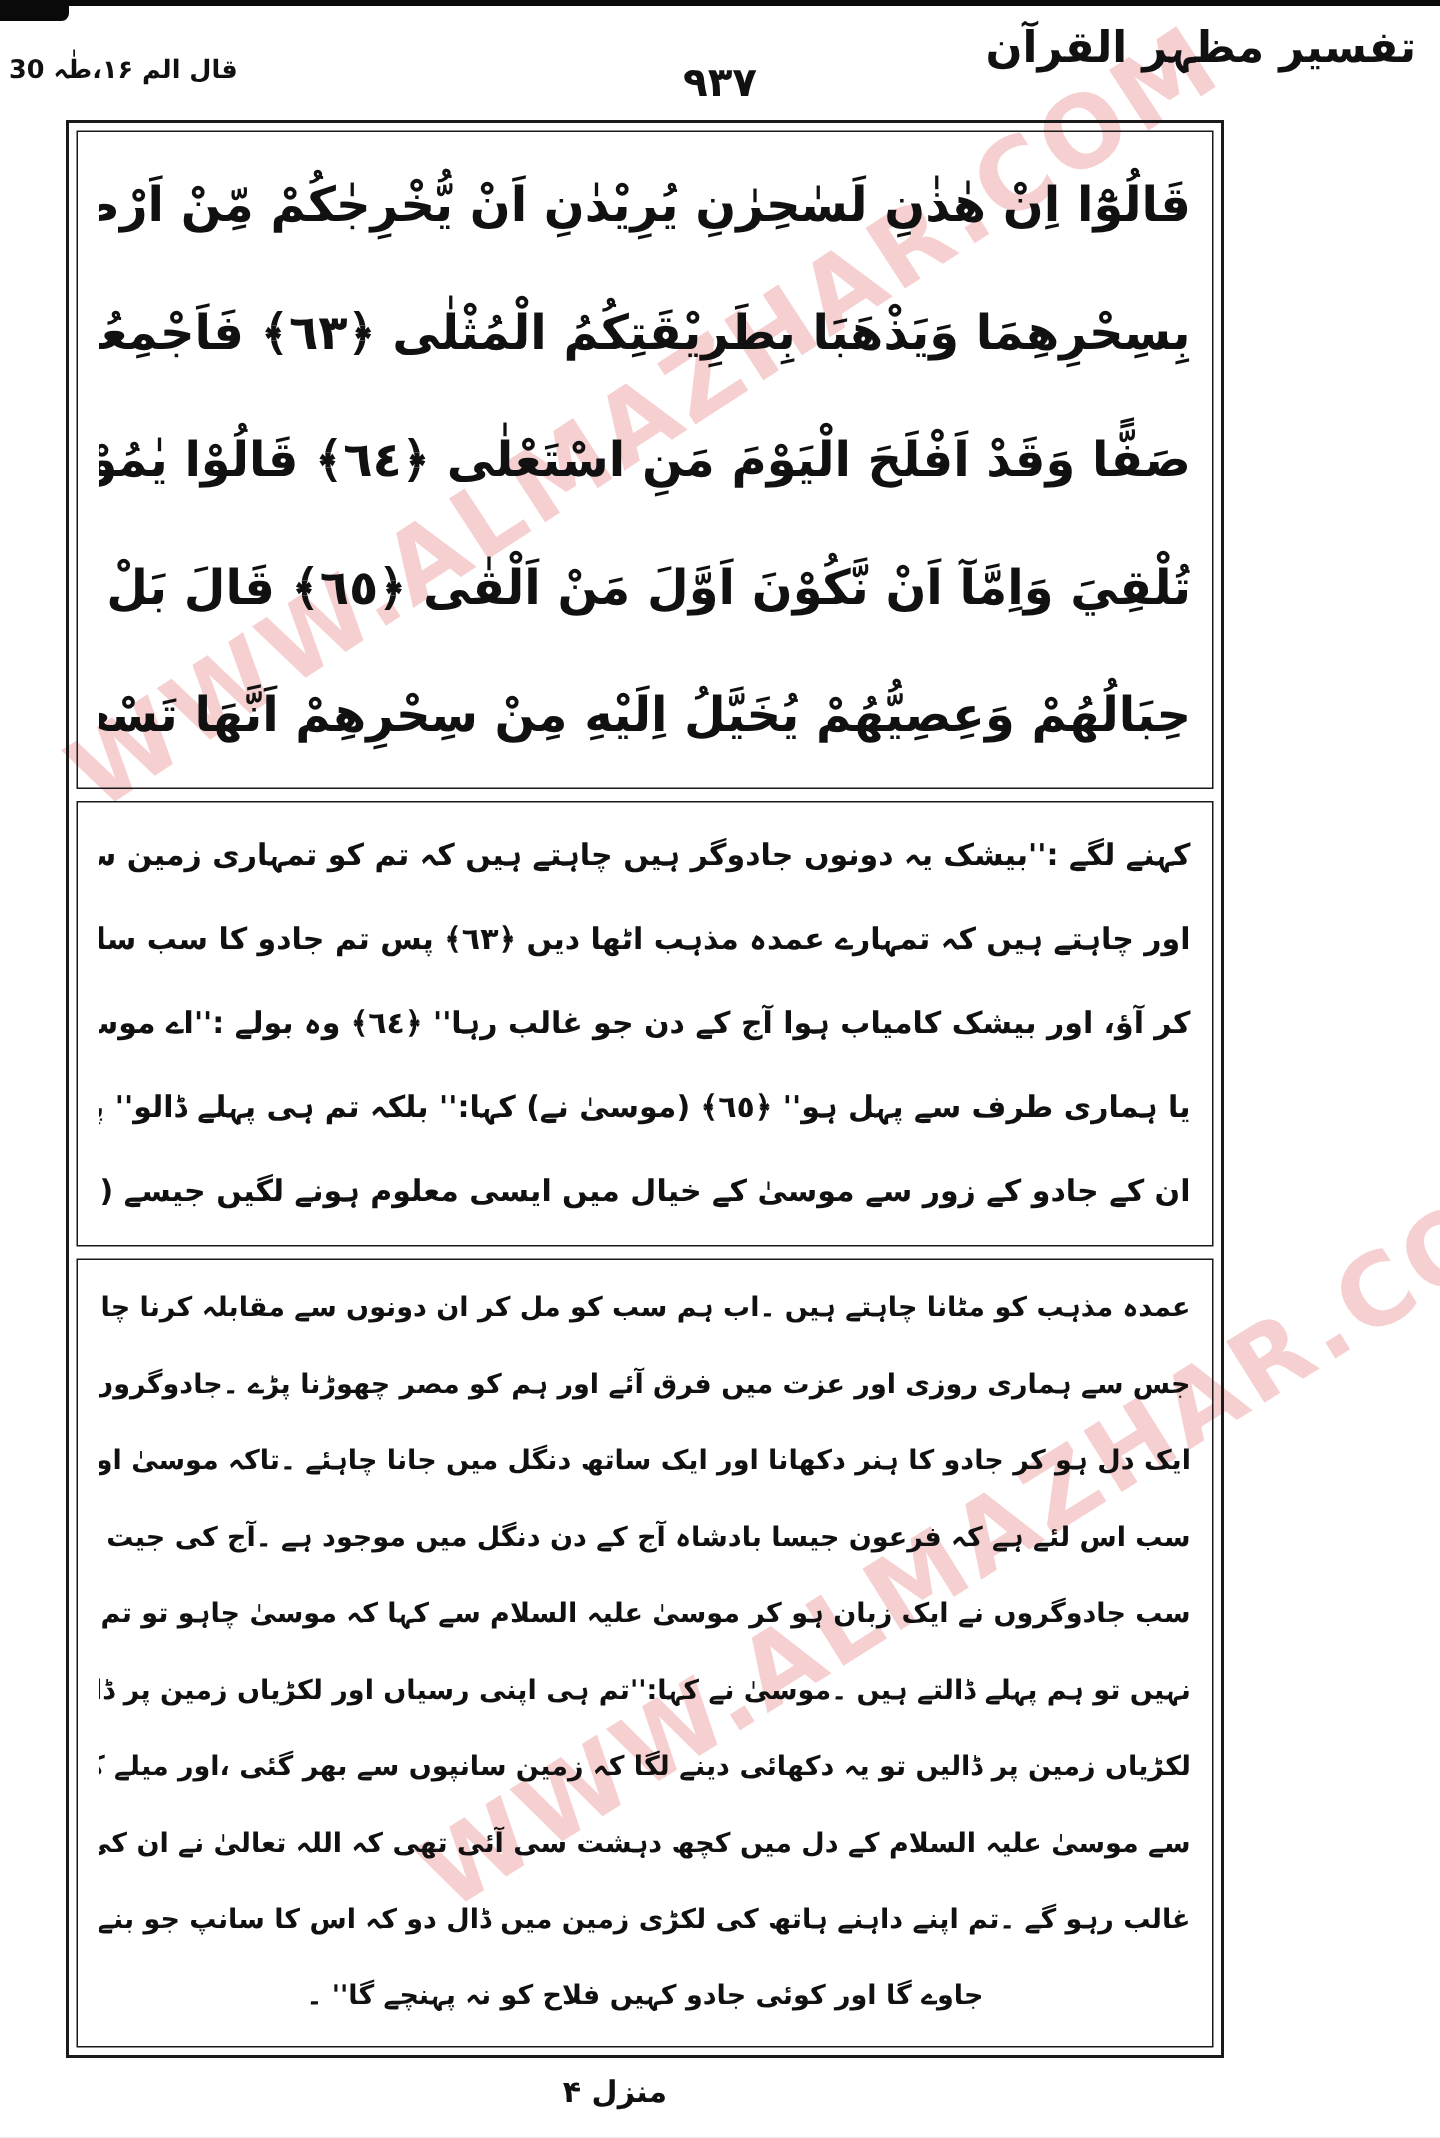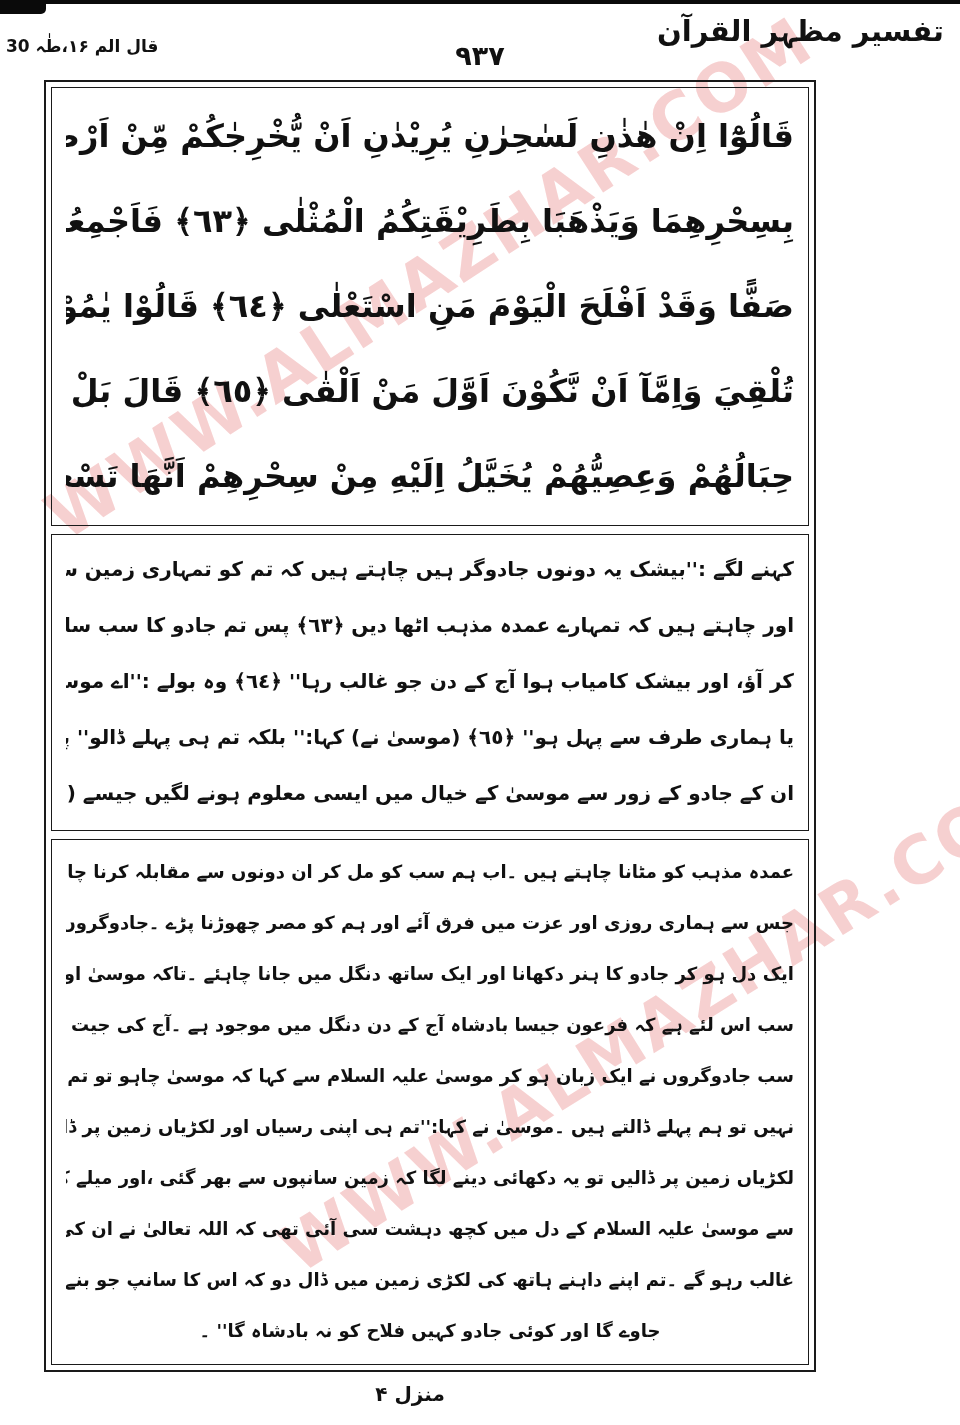--- a/index.html
+++ b/index.html
@@ -85,20 +85,20 @@
     <div class="section sec-comm">
       <div class="line">عمدہ مذہب کو مٹانا چاہتے ہیں ۔اب ہم سب کو مل کر ان دونوں سے مقابلہ کرنا چاہئے ،ان دونوں کا جادو مصر میں نہ پھیل جائے ۔</div>
       <div class="line">جس سے ہماری روزی اور عزت میں فرق آئے اور ہم کو مصر چھوڑنا پڑے ۔جادوگروں نے یہ بھی کہا کہ ہم سب جادوگروں کو</div>
       <div class="line">ایک دل ہو کر جادو کا ہنر دکھانا اور ایک ساتھ دنگل میں جانا چاہئے ۔تاکہ موسیٰ اور ہارون علیہم السلام پر رعب پڑے ۔اور یہ</div>
       <div class="line">سب اس لئے ہے کہ فرعون جیسا بادشاہ آج کے دن دنگل میں موجود ہے ۔آج کی جیت بڑی فلاح کی بات ہے'' اس کے بعد</div>
       <div class="line">سب جادوگروں نے ایک زبان ہو کر موسیٰ علیہ السلام سے کہا کہ موسیٰ چاہو تو تم اپنی لکڑی سانپ بن جانے کیلئے زمین پر ڈالو ۔</div>
       <div class="line">نہیں تو ہم پہلے ڈالتے ہیں ۔موسیٰ نے کہا:''تم ہی اپنی رسیاں اور لکڑیاں زمین پر ڈالو'' ۔جادوگروں نے جونہی اپنی رسیاں اور</div>
       <div class="line">لکڑیاں زمین پر ڈالیں تو یہ دکھائی دینے لگا کہ زمین سانپوں سے بھر گئی ،اور میلے کے میدان میں سانپ دوڑ رہے ہیں ۔اس</div>
       <div class="line">سے موسیٰ علیہ السلام کے دل میں کچھ دہشت سی آئی تھی کہ اللہ تعالیٰ نے ان کی تسکین کی ،اور فرمایا:''موسیٰ علیہ السلام !ڈرو نہیں،تم</div>
       <div class="line">غالب رہو گے ۔تم اپنے داہنے ہاتھ کی لکڑی زمین میں ڈال دو کہ اس کا سانپ جو بنے گا، وہ اس جادو کے سب کارخانہ کو نگل</div>
-      <div class="line last-center">جاوے گا اور کوئی جادو کہیں فلاح کو نہ بادشاہ گا'' ۔</div>
+      <div class="line last-center">جاوے گا اور کوئی جادو کہیں فلاح کو نہ پہنچے گا'' ۔</div>
     </div>
 
   </div>
 
   <div class="footer">منزل ۴</div>
 
 </div>
 
 </body></html>

